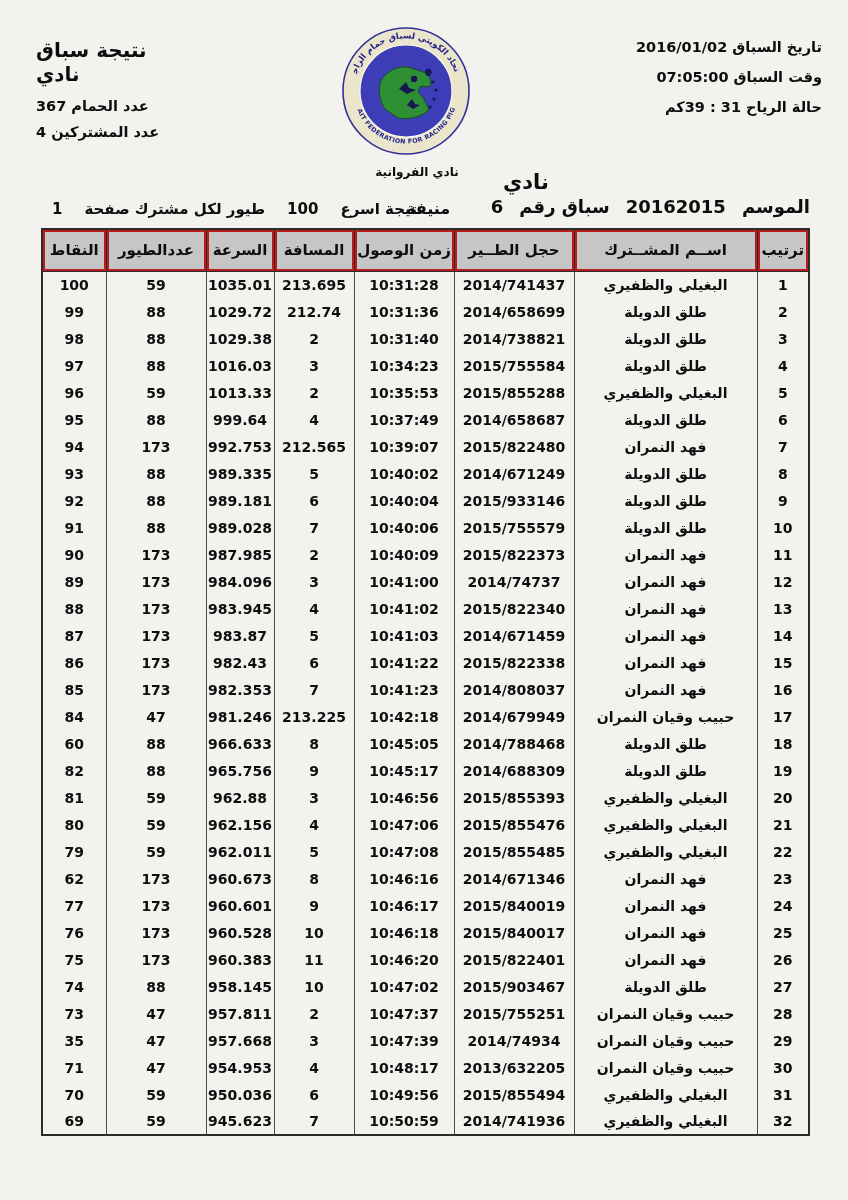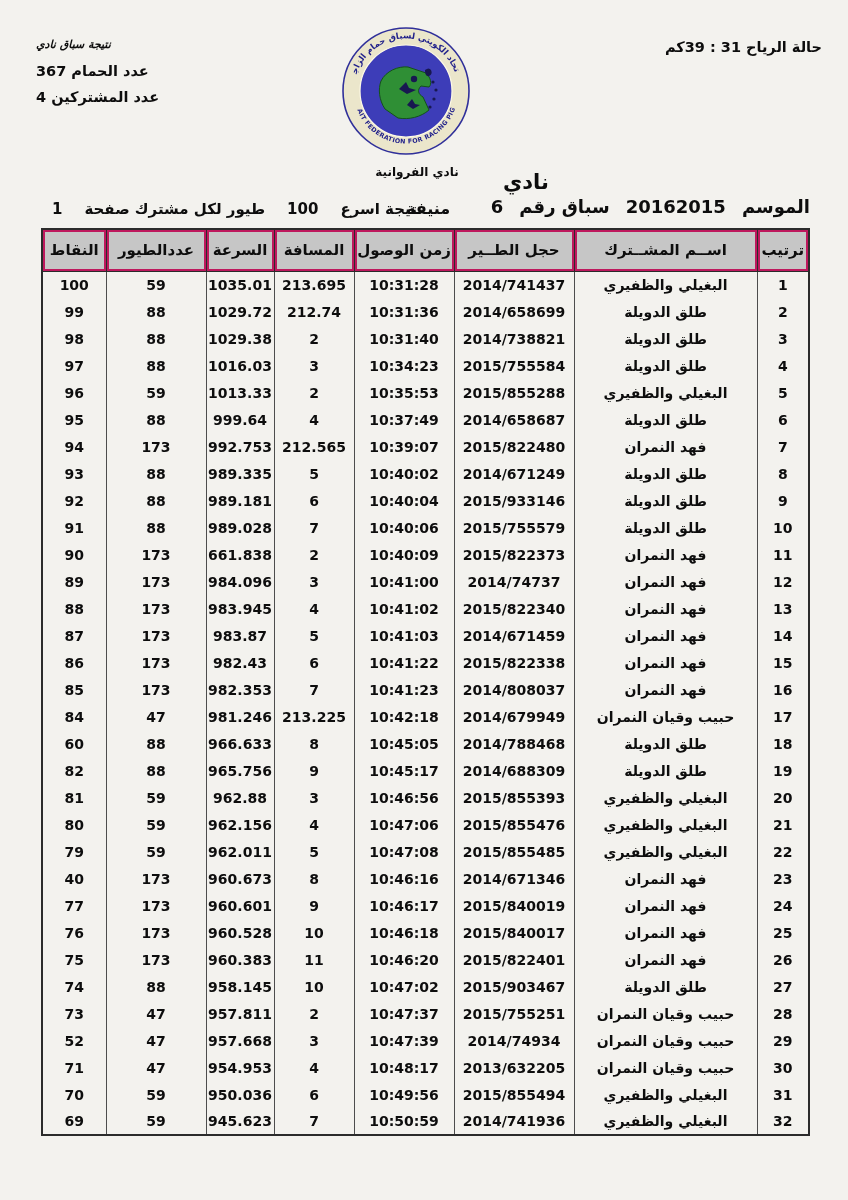--- a/index.html
+++ b/index.html
@@ -8,21 +8,21 @@
   body {
     width:848px; height:1200px; position:relative; overflow:hidden;
     background:#f3f2ee; color:var(--ink);
     font-family:"DejaVu Sans", sans-serif; font-weight:bold;
   }
   
   .info-left {
     position:absolute; left:36px; top:38px; width:136px;
     direction:rtl; text-align:left;
   }
-  .info-left .big { font-size:11px; margin-bottom:12px;font-style:italic; }
+  .info-left .big { font-size:20px; margin-bottom:12px; }
   .info-left .sm  { font-size:14.5px; margin-bottom:10px; }
   .info-right {
     position:absolute; right:26px; top:32px; width:230px;
     direction:rtl; text-align:right; font-size:14.5px; line-height:30px;
   }
   
   .logo { position:absolute; left:341px; top:26px; width:130px; height:130px; }
   
   .club-label { position:absolute; left:503px; top:170px; font-size:21px; }
   .club-name  { position:absolute; left:362px; top:165px; width:110px; text-align:center; font-size:12px; }
@@ -37,21 +37,21 @@
   }
   
   table.results {
     position:absolute; left:41px; top:228px; width:767px;
     border-collapse:collapse; table-layout:fixed; direction:rtl;
     border:2px solid var(--frame);
   }
   .col-rank{width:52px}.col-name{width:183px}.col-ring{width:120px}.col-time{width:100px}
   .col-distance{width:80px}.col-speed{width:68px}.col-birds{width:100px}.col-points{width:64px}
   table.results th {
-    border:1px solid var(--frame); background:#be185d; padding:2px; height:42px;
+    border:1px solid var(--frame); background:#b91c1c; padding:2px; height:42px;
   }
   .hd {
     background:var(--header-bg); height:100%; display:flex; align-items:center;
     justify-content:center; font-size:15px; line-height:1;
   }
   table.results td {
     height:27px; padding:0; font-size:14px; text-align:center;
     border-left:1px solid var(--line); overflow:hidden; white-space:nowrap;
   }
   table.results td:last-child { border-left:none; }
@@ -91,20 +91,22 @@
     <text font-size="8.5" fill="#1f1f8a" font-weight="bold" font-family="DejaVu Sans, sans-serif">
       <textPath href="#arcTop" startOffset="50%" text-anchor="middle">الاتحاد الكويتي لسباق حمام الزاجل</textPath>
     </text>
     <text font-size="6.3" fill="#1f1f8a" font-weight="bold" letter-spacing="0.3" font-family="DejaVu Sans, sans-serif">
       <textPath href="#arcBot" startOffset="50%" text-anchor="middle">KUWAIT FEDERATION FOR RACING PIGEON</textPath>
     </text>
   </svg>
 </div>
 
 <div class="info-right">
+  <div>تاريخ السباق 2016/01/02</div>
+  <div>وقت السباق 07:05:00</div>
   <div>حالة الرياح 31 : 39كم</div>
 </div>
 
 <div class="club-label">نادي</div>
 <div class="club-name">نادي الفروانية</div>
 
 <div class="season-group">
   <span>الموسم</span>
   <span>20162015</span>
   <span>سباق رقم</span>
@@ -259,21 +261,21 @@
         <td class="c-speed">989.028</td>
         <td class="c-birds">88</td>
         <td class="c-points">91</td>
       </tr>
       <tr>
         <td class="c-rank">11</td>
         <td class="c-name">فهد النمران</td>
         <td class="c-ring">2015/822373</td>
         <td class="c-time">10:40:09</td>
         <td class="c-distance">2</td>
-        <td class="c-speed">661.838</td>
+        <td class="c-speed">987.985</td>
         <td class="c-birds">173</td>
         <td class="c-points">90</td>
       </tr>
       <tr>
         <td class="c-rank">12</td>
         <td class="c-name">فهد النمران</td>
         <td class="c-ring">2014/74737</td>
         <td class="c-time">10:41:00</td>
         <td class="c-distance">3</td>
         <td class="c-speed">984.096</td>
@@ -381,21 +383,21 @@
         <td class="c-points">79</td>
       </tr>
       <tr>
         <td class="c-rank">23</td>
         <td class="c-name">فهد النمران</td>
         <td class="c-ring">2014/671346</td>
         <td class="c-time">10:46:16</td>
         <td class="c-distance">8</td>
         <td class="c-speed">960.673</td>
         <td class="c-birds">173</td>
-        <td class="c-points">40</td>
+        <td class="c-points">62</td>
       </tr>
       <tr>
         <td class="c-rank">24</td>
         <td class="c-name">فهد النمران</td>
         <td class="c-ring">2015/840019</td>
         <td class="c-time">10:46:17</td>
         <td class="c-distance">9</td>
         <td class="c-speed">960.601</td>
         <td class="c-birds">173</td>
         <td class="c-points">77</td>
@@ -441,21 +443,21 @@
         <td class="c-points">73</td>
       </tr>
       <tr>
         <td class="c-rank">29</td>
         <td class="c-name">حبيب وقيان النمران</td>
         <td class="c-ring">2014/74934</td>
         <td class="c-time">10:47:39</td>
         <td class="c-distance">3</td>
         <td class="c-speed">957.668</td>
         <td class="c-birds">47</td>
-        <td class="c-points">52</td>
+        <td class="c-points">35</td>
       </tr>
       <tr>
         <td class="c-rank">30</td>
         <td class="c-name">حبيب وقيان النمران</td>
         <td class="c-ring">2013/632205</td>
         <td class="c-time">10:48:17</td>
         <td class="c-distance">4</td>
         <td class="c-speed">954.953</td>
         <td class="c-birds">47</td>
         <td class="c-points">71</td>

